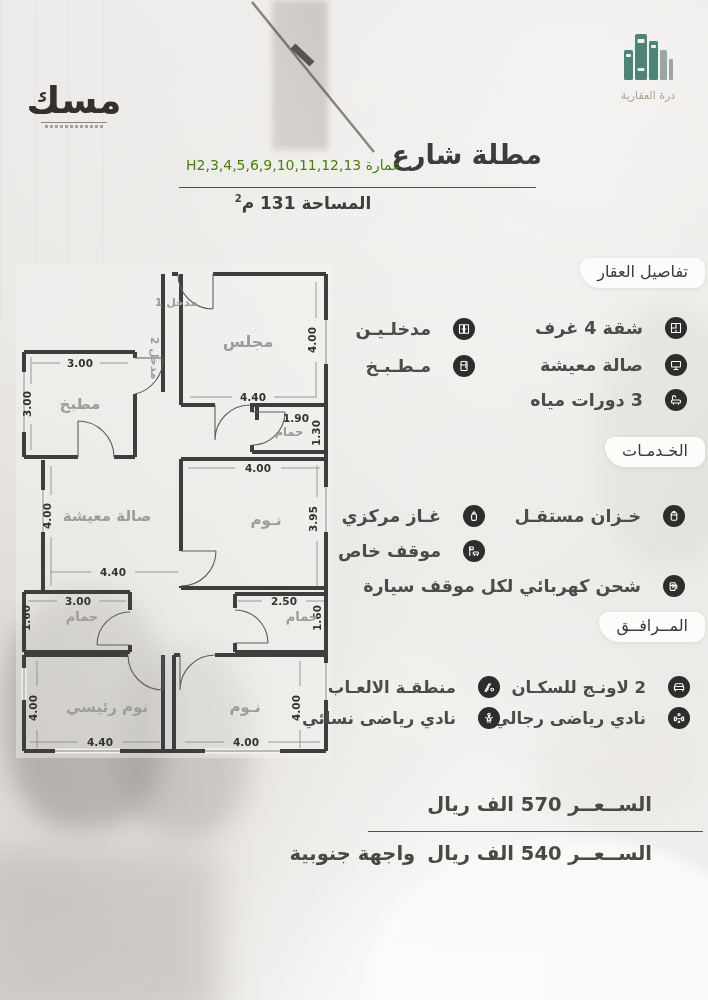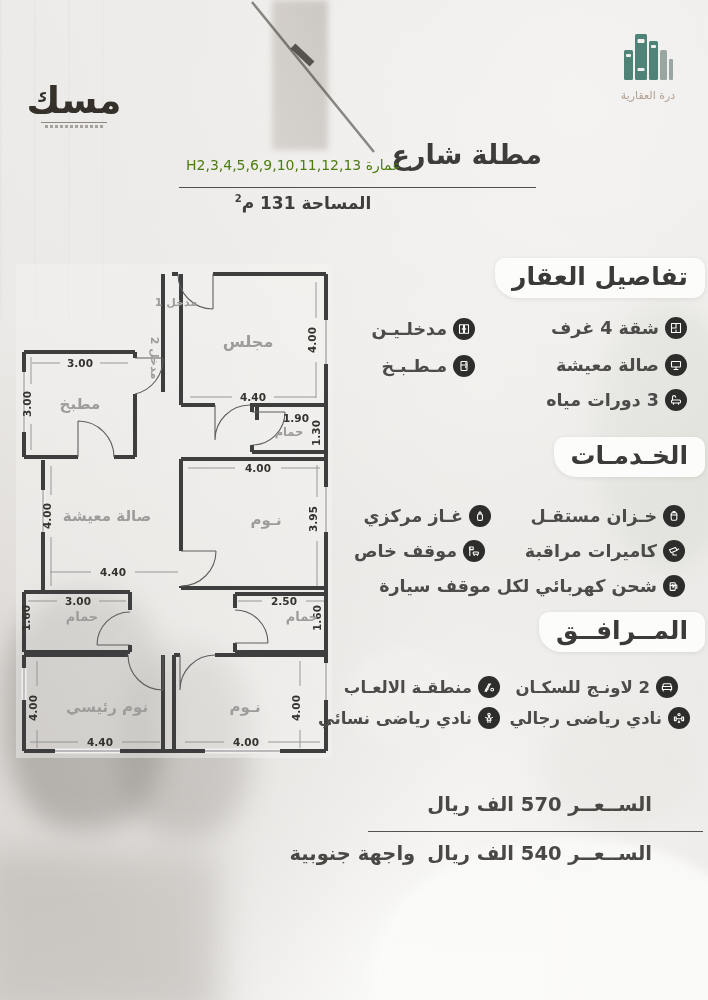--- a/index.html
+++ b/index.html
@@ -42,24 +42,24 @@
   .durrah-label{margin-top:3px;font-size:11px;color:#b1a093;direction:rtl;}
   
   .title{right:166px;top:139px;font-size:27px;font-weight:700;color:#3d3c3b;direction:rtl;white-space:nowrap;}
   .building{left:186px;top:157px;font-size:14px;color:#4d7c0f;direction:rtl;white-space:nowrap;}
   .hline{left:179px;top:187px;width:357px;height:1px;background:#52504c;}
   .area{left:228px;top:193px;width:150px;text-align:center;font-size:17px;font-weight:600;
         color:#3f3e3d;direction:rtl;}
   .area sup{font-size:10px;}
   
   .pill{right:3px;background:#fcfcfb;border-radius:10px 10px 12px 22px;
-    padding:4px 17px 7px;font-size:25px;font-weight:700;color:#3b3a39;direction:rtl;
+    padding:4px 17px 7px;font-size:16px;font-weight:400;color:#3b3a39;direction:rtl;
     box-shadow:0 1px 4px rgba(60,55,50,.10);white-space:nowrap;}
   
-  .item{display:flex;direction:rtl;align-items:center;gap:6px;white-space:nowrap;}
+  .item{display:flex;direction:rtl;align-items:center;gap:22px;white-space:nowrap;}
   .item .txt{font-size:17.5px;font-weight:600;color:#4c4b49;}
   .item.small .txt{font-size:16.5px;}
   .ico{width:22px;height:22px;border-radius:50%;background:#2d2d2c;flex:none;
     display:flex;align-items:center;justify-content:center;}
   .ico svg{stroke:#fff;fill:none;stroke-width:1.1;stroke-linecap:round;stroke-linejoin:round;}
   
   .price-row{display:flex;direction:rtl;align-items:baseline;gap:12px;white-space:nowrap;
     font-size:19.5px;font-weight:600;color:#4a4845;}
   .price-sep{left:368px;top:831px;width:335px;height:1px;background:#55534f;}
   
@@ -262,30 +262,21 @@
 
   <div class="abs item" style="top:505px;right:23px;">
     <span class="ico">
         <svg width="12" height="12" viewBox="0 0 12 12">
           <rect x="3.2" y="2.8" width="5.6" height="7.4" rx="1.2"></rect>
           <path d="M3.2 5h5.6M5 2.8V1.6h2v1.2"></path>
         </svg>
       </span>
     <span class="txt">خـزان مستقـل</span>
   </div>
-  <div class="abs item" style="top:540px;right:23px;">
-    <span class="ico">
-        <svg width="12" height="12" viewBox="0 0 12 12">
-          <path d="M1.5 4.8l6-2.4 1.6 2.8-6 2.6z"></path>
-          <path d="M5 8v2h3.5M9.6 4.4l1-0.5"></path>
-        </svg>
-      </span>
-    <span class="txt">كاميرات مراقبة</span>
-  </div>
-  <div class="abs item" style="top:505px;right:217px;margin-left:13px;">
+  <div class="abs item" style="top:505px;right:223px;margin-left:13px;">
     <span class="ico">
         <svg width="12" height="12" viewBox="0 0 12 12">
           <rect x="3.6" y="4" width="4.8" height="6.4" rx="1.4"></rect>
           <path d="M4.8 4V2.8h2.4V4M6 1.4v1.4"></path>
         </svg>
       </span>
     <span class="txt">غـاز مركزي</span>
   </div>
   <div class="abs item" style="top:540px;right:223px;justify-content:space-between;">
     <span class="ico">
@@ -303,21 +294,21 @@
         <svg width="12" height="12" viewBox="0 0 12 12">
           <rect x="2.2" y="2.8" width="5" height="7.6" rx="0.6"></rect>
           <path d="M2.2 5.4h5M7.2 5h1.6v3.4M4.9 4.2L4.1 6h1.6l-0.8 1.8"></path>
         </svg>
       </span>
     <span class="txt">شحن كهربائي لكل موقف سيارة</span>
   </div>
 
   <div class="abs pill" style="top:612px;">المــرافــق</div>
 
-  <div class="abs item small" style="top:676px;right:30px;margin-left:37px;">
+  <div class="abs item small" style="top:676px;right:18px;margin-left:37px;">
     <span class="ico">
         <svg width="12" height="12" viewBox="0 0 12 12">
           <path d="M2 5.5V4a1.2 1.2 0 0 1 1.2-1.2h5.6A1.2 1.2 0 0 1 10 4v1.5"></path>
           <rect x="1.4" y="5.5" width="9.2" height="3"></rect>
           <path d="M2.2 8.5v1.4M9.8 8.5v1.4"></path>
         </svg>
       </span>
     <span class="txt">2 لاونـج للسكـان</span>
   </div>
   <div class="abs item small" style="top:707px;right:18px;justify-content:flex-end;">

